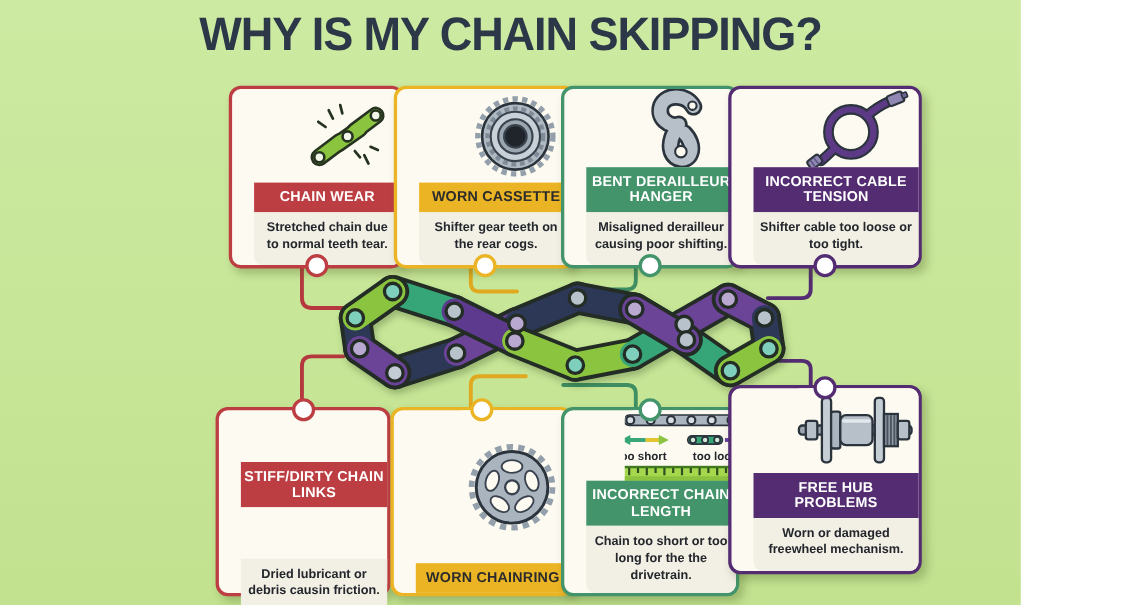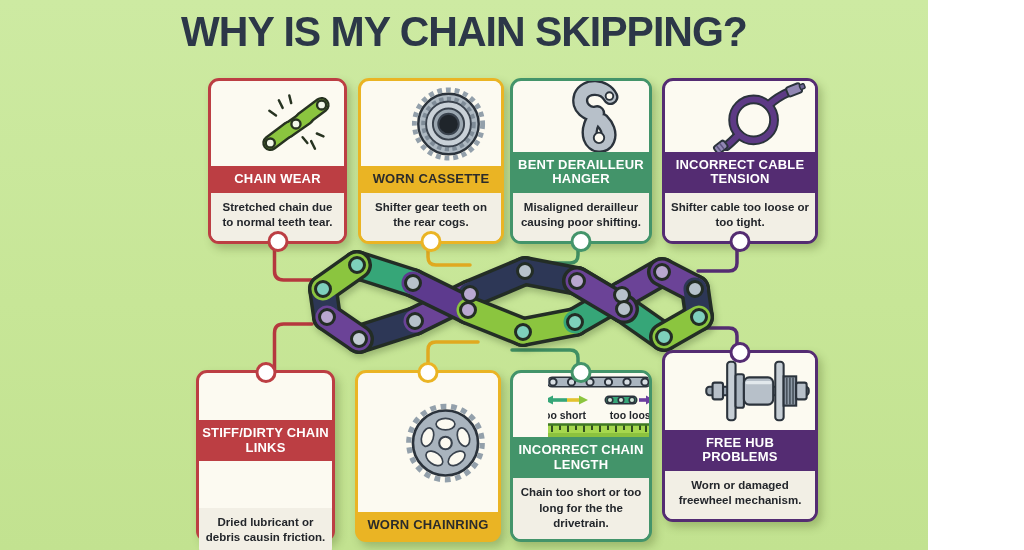--- a/index.html
+++ b/index.html
@@ -7,21 +7,21 @@
   .canvas{position:relative;width:928px;height:550px;overflow:hidden;
     background:linear-gradient(180deg,#cdeaa2 0%,#c7e697 55%,#c2e290 100%);}
   .page-title{position:absolute;top:8px;left:0;right:0;text-align:center;
     font-size:41px;font-weight:bold;letter-spacing:-1px;color:#2c3748;
     transform:scaleY(1.04);}
   svg.layer{position:absolute;left:0;top:0;pointer-events:none;}
   #connectors{z-index:0;}
   #chain{z-index:1;filter:drop-shadow(2px 4px 3px rgba(40,60,20,.28));}
   .card{position:absolute;z-index:2;display:flex;flex-direction:column;
     border:3px solid var(--c);border-radius:11px;background:#fcfaf1;
-    box-shadow:4px 5px 8px rgba(70,90,30,.30);}
+    box-shadow:4px 5px 8px rgba(70,90,30,.30);padding-left:20px;}
   .icon-area{flex:1;display:flex;align-items:center;justify-content:center;
     background:#fcfaf1;border-radius:8px 8px 0 0;overflow:hidden;margin-left:35px;}
   .band{background:var(--c);color:var(--bt);text-align:center;
     font-weight:bold;font-size:13px;line-height:1.12;padding:6px 3px;
     letter-spacing:.2px;}
   .desc{background:#f2efe5;color:#23262b;text-align:center;
     font-weight:bold;font-size:11.5px;line-height:1.32;padding:7px 5px 8px;
     border-radius:0 0 8px 8px;min-height:33px;}
   .node{position:absolute;left:50%;transform:translateX(-50%);width:15px;height:15px;
     border-radius:50%;background:#fff;border:3px solid var(--c);z-index:3;}

